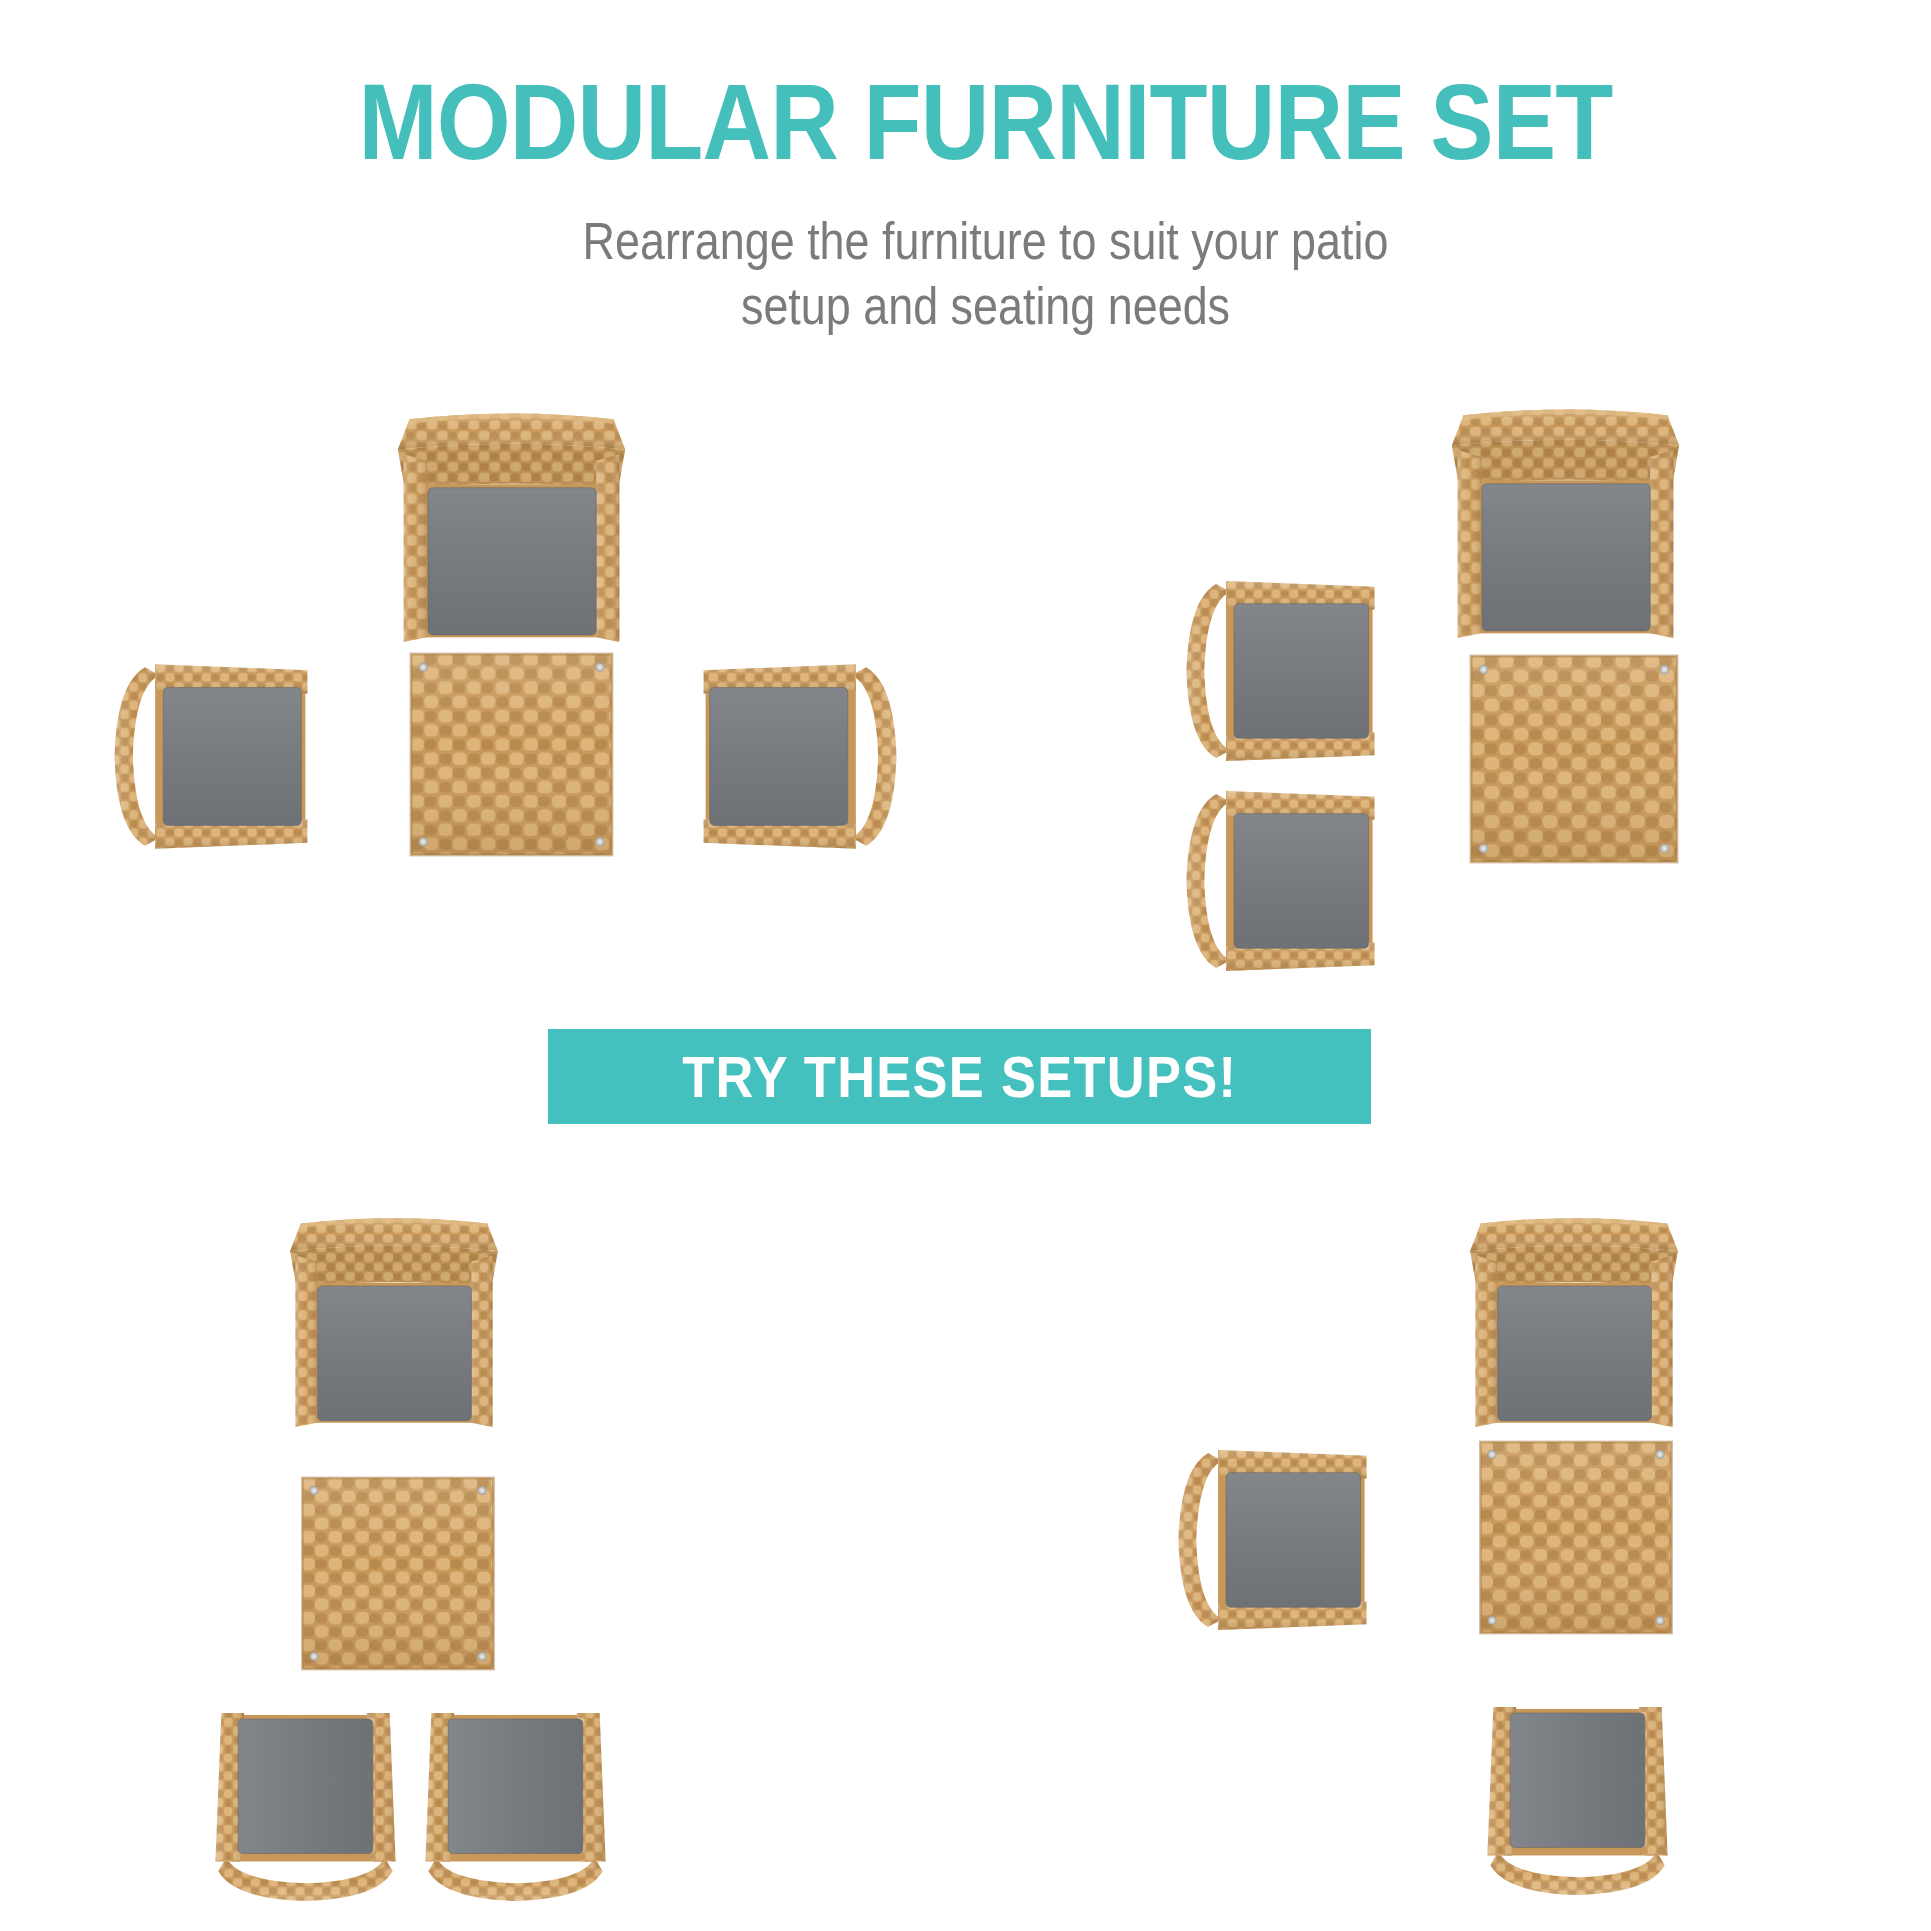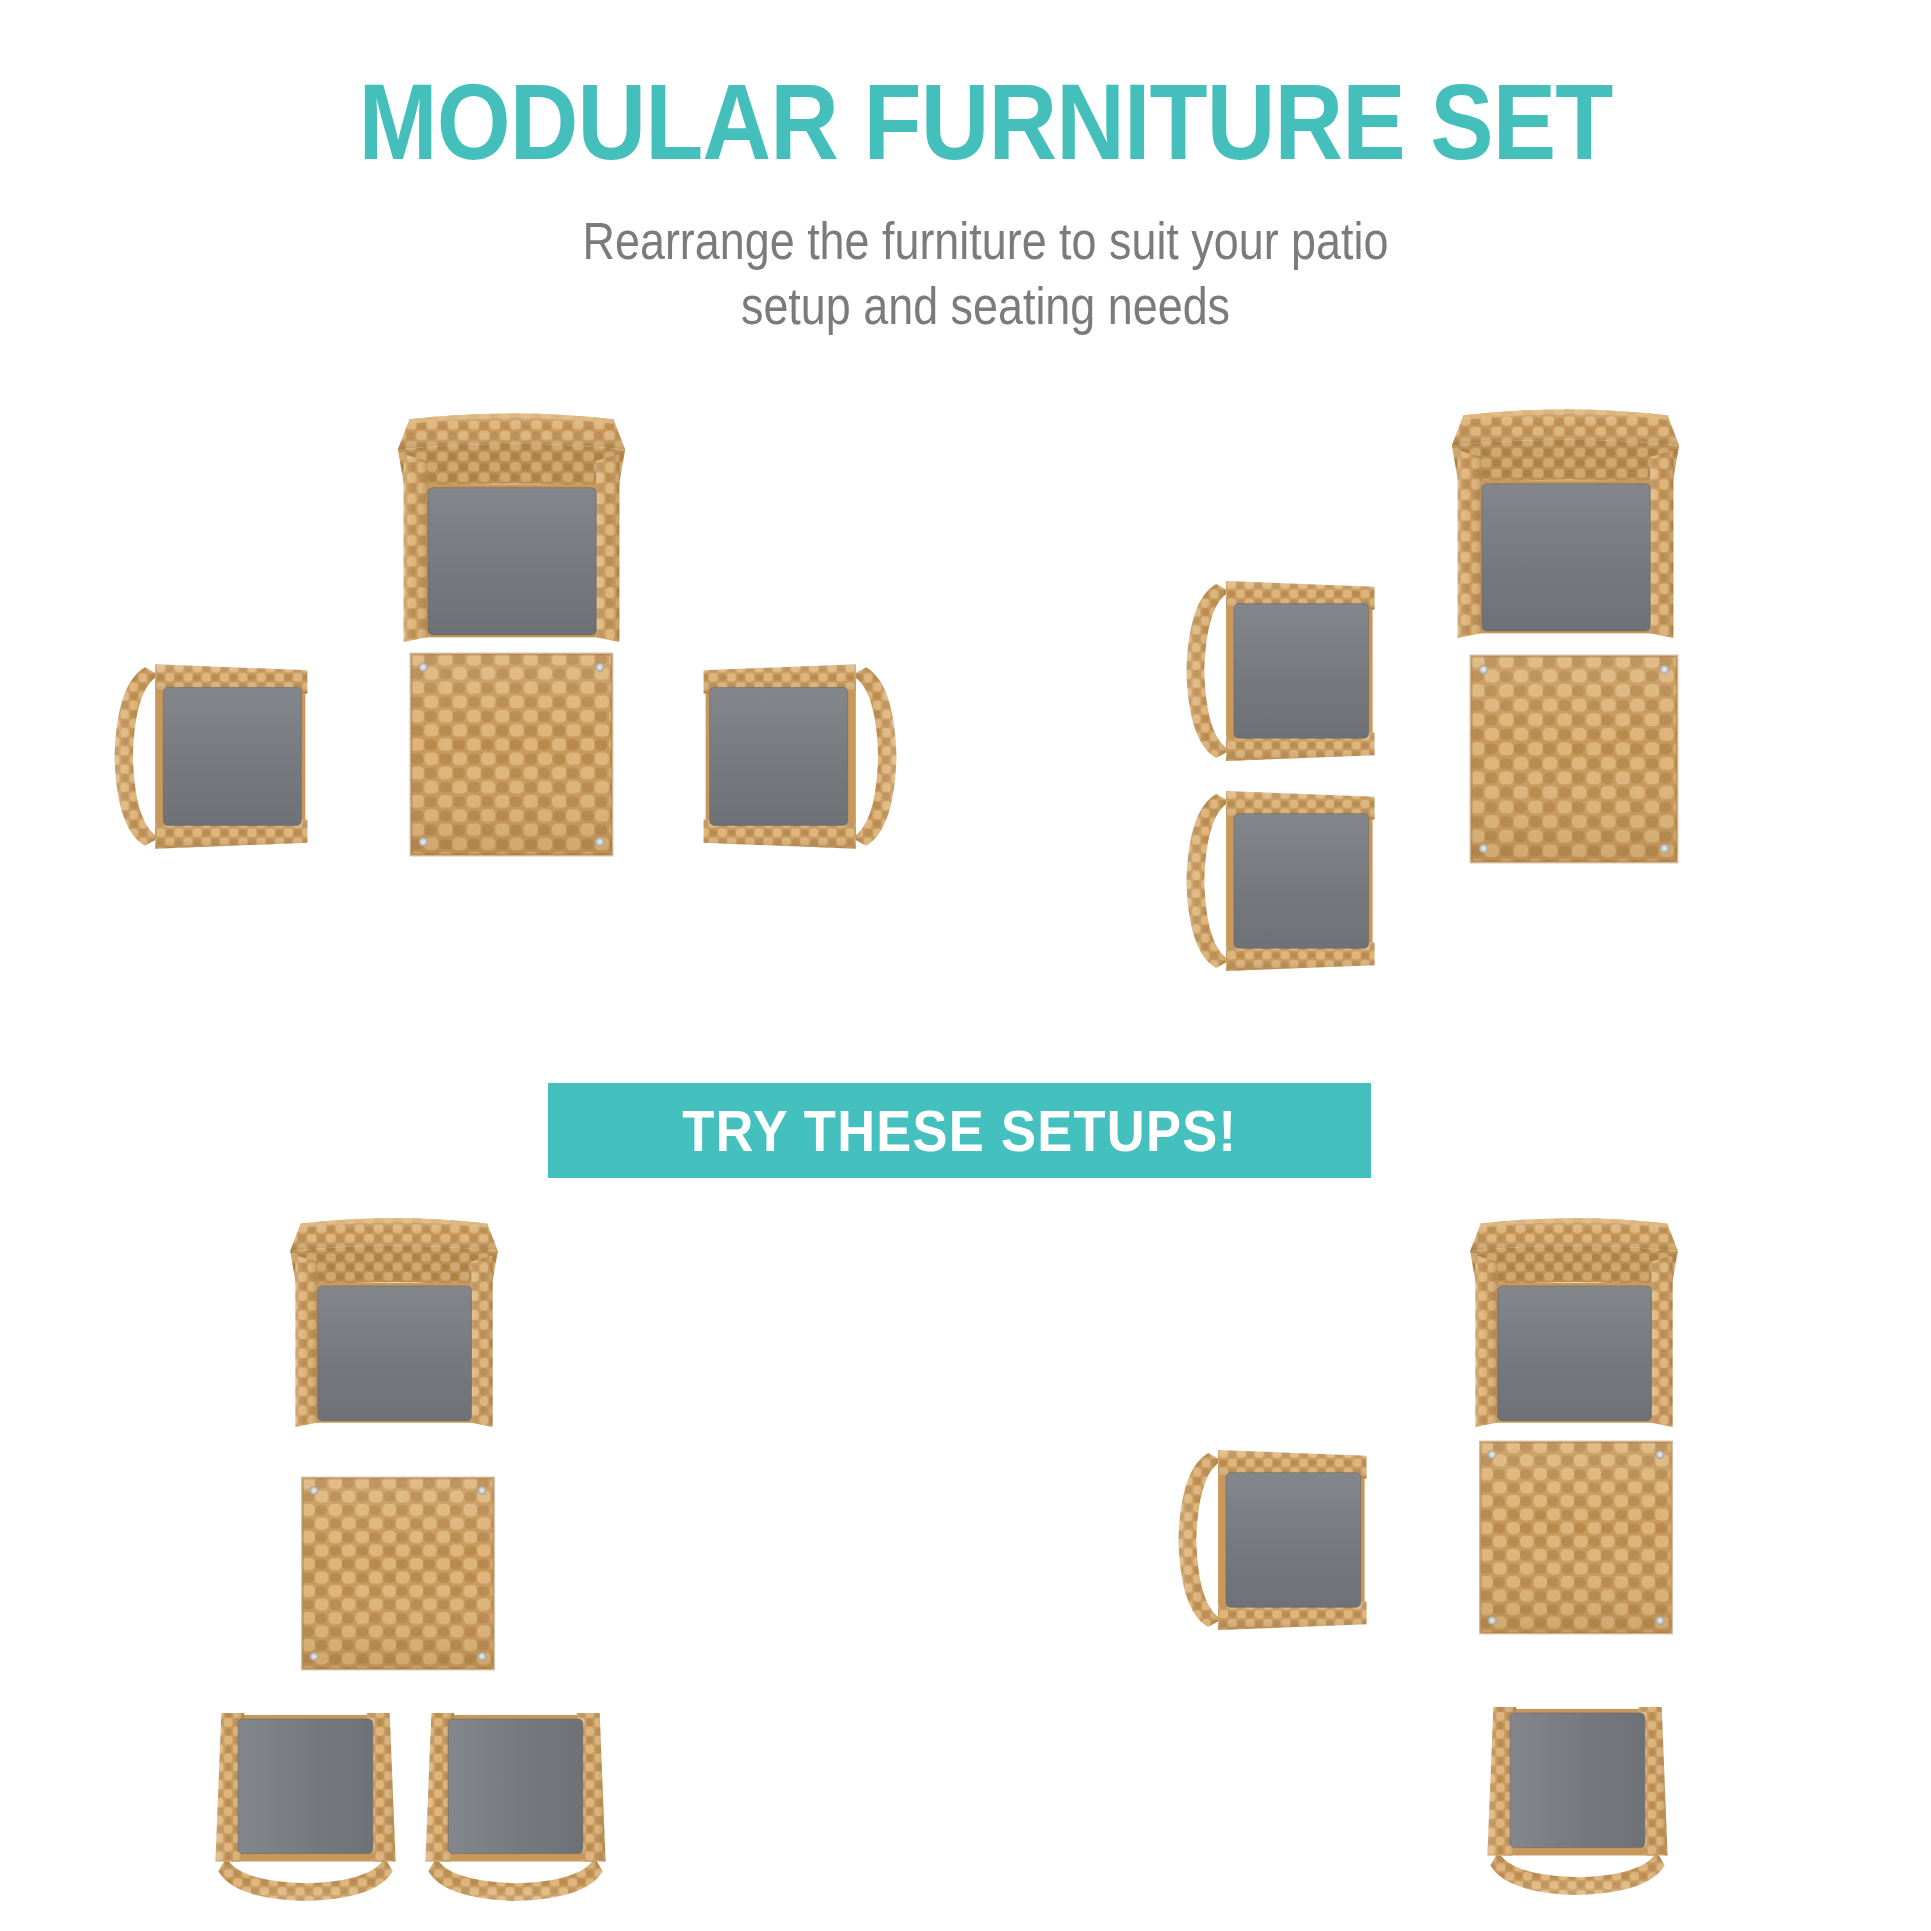--- a/index.html
+++ b/index.html
@@ -30,21 +30,21 @@
     font-weight:300;
     line-height:1.28;
     color:#7b7b7b;
     transform:scaleX(.88);
     white-space:pre-line;
   }
 
   
   .banner {
     position:absolute;
-    left:548px; top:1083px;
+    left:548px; top:1029px;
     width:823px; height:95px;
     background:#44c1be;
     display:flex; align-items:center; justify-content:center;
   }
   .banner-label {
     color:#ffffff;
     font-size:57px;
     font-weight:700;
     letter-spacing:1.4px;
     transform:scaleX(.92);

